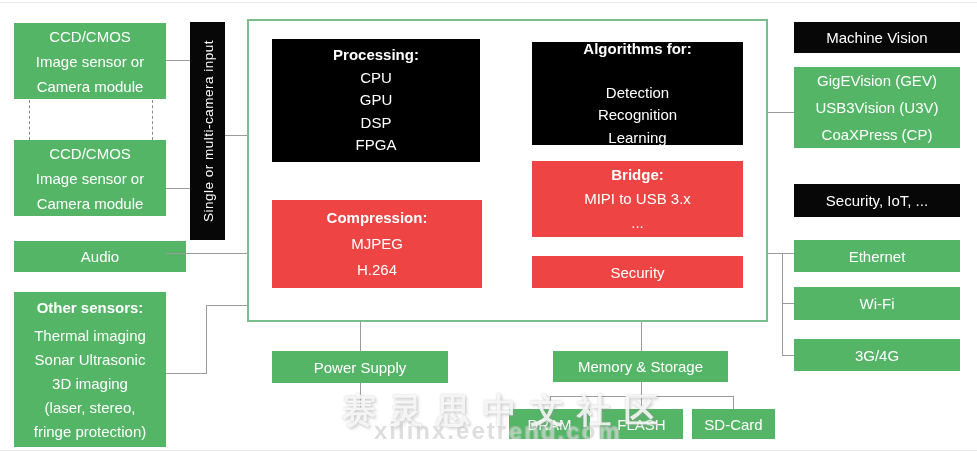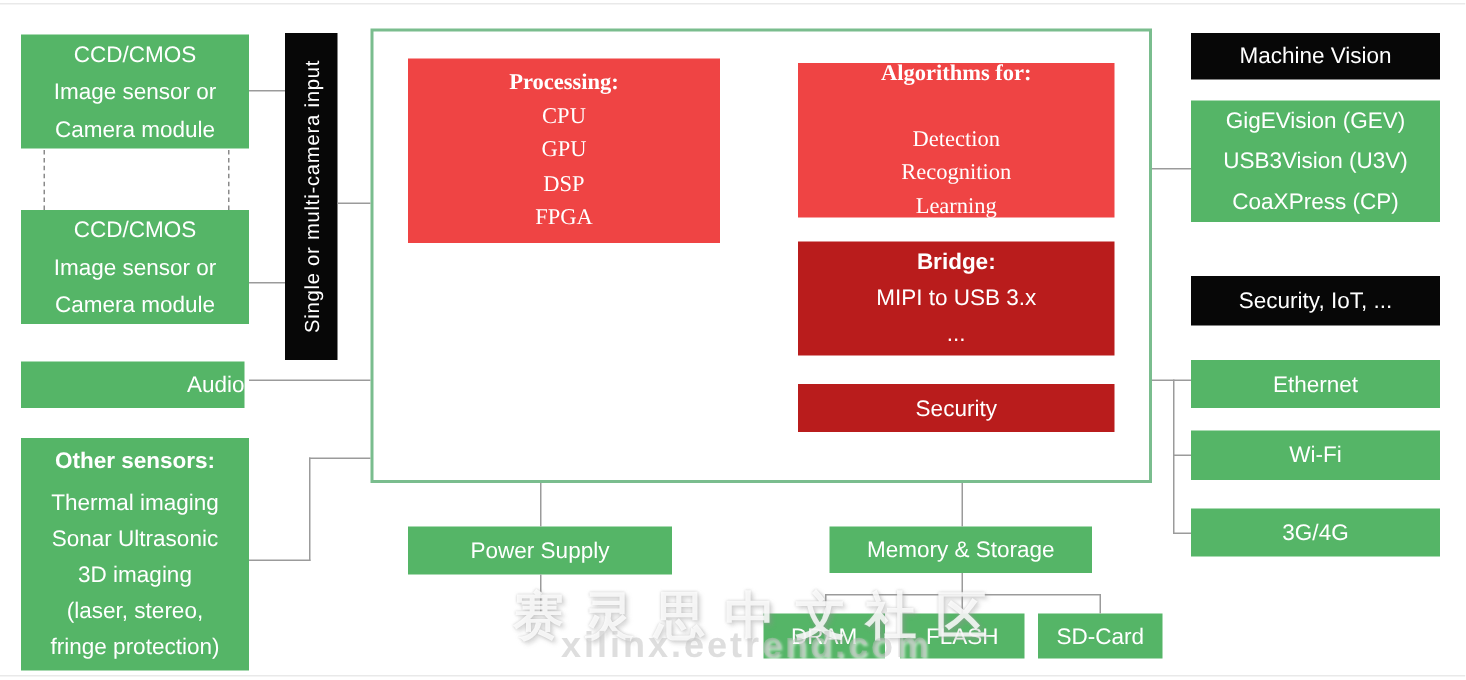--- a/index.html
+++ b/index.html
@@ -6,22 +6,22 @@
   html,body { width: 977px; height: 453px; background: #fff; overflow: hidden; }
   body { font-family: "Liberation Sans", sans-serif; position: relative; }
   .canvas { position: absolute; left: 0; top: 0; width: 977px; height: 453px; background: #fff; }
 
   .edge { position: absolute; background: #e9e9e9; }
   .edge.top { left: 0; top: 2px; width: 977px; height: 1px; }
   .edge.bottom { left: 0; top: 450px; width: 977px; height: 1px; }
 
   .box { position: absolute; display: flex; flex-direction: column; align-items: center; justify-content: center; text-align: center; color: #fff; font-size: 15px; }
   .green { background: #55b567; }
-  .blue  { background: #ef4444; font-family: Liberation Serif, serif; }
-  .gray  { background: #b91c1c; }
+  .blue  { background: #000000; }
+  .gray  { background: #ef4444; }
   .black { background: #070707; }
   .bold  { font-weight: bold; }
 
   .container { position: absolute; left: 247px; top: 19px; width: 521px; height: 303px; border: 2px solid #7abd8e; background: #fff; }
 
   .line-h { position: absolute; height: 1px; background: #9b9b9b; }
   .line-v { position: absolute; width: 1px; background: #9b9b9b; }
   .dashed-v { position: absolute; width: 0; border-left: 1px dashed #8a8a8a; }
 
   .vbar { position: absolute; left: 190px; top: 22px; width: 35px; height: 218px; background: #070707; }
@@ -52,21 +52,21 @@
 
   <div class="dashed-v" style="left:29px; top:100px; height:40px;"></div>
   <div class="dashed-v" style="left:152px; top:100px; height:40px;"></div>
 
   <div class="box green lh25" style="left:14px; top:140px; width:152px; height:76px;">
     <span>CCD/CMOS</span>
     <span>Image sensor or</span>
     <span>Camera module</span>
   </div>
 
-  <div class="box green" style="left:14px; top:241px; width:149px; height:31px;align-items:flex-end;">
+  <div class="box green" style="left:14px; top:241px; width:172px; height:31px;">
     <span>Audio</span>
   </div>
 
   <div class="box green lh24" style="left:14px; top:292px; width:152px; height:155px;">
     <span class="bold" style="margin-bottom:4px;">Other sensors:</span>
     <span>Thermal imaging</span>
     <span>Sonar Ultrasonic</span>
     <span>3D imaging</span>
     <span>(laser, stereo,</span>
     <span>fringe protection)</span>
@@ -79,20 +79,25 @@
   <div class="container"></div>
 
   <div class="box blue lh22" style="left:272px; top:39px; width:208px; height:123px;">
     <span class="bold">Processing:</span>
     <span>CPU</span>
     <span>GPU</span>
     <span>DSP</span>
     <span>FPGA</span>
   </div>
 
+  <div class="box gray lh26" style="left:272px; top:200px; width:210px; height:88px;">
+    <span class="bold">Compression:</span>
+    <span>MJPEG</span>
+    <span>H.264</span>
+  </div>
 
   <div class="box blue lh22" style="left:532px; top:42px; width:211px; height:103px;">
     <span class="bold" style="margin-bottom:21px;">Algorithms for:</span>
     <span>Detection</span>
     <span>Recognition</span>
     <span>Learning</span>
   </div>
 
   <div class="box gray lh24" style="left:532px; top:161px; width:211px; height:76px;">
     <span class="bold">Bridge:</span>

